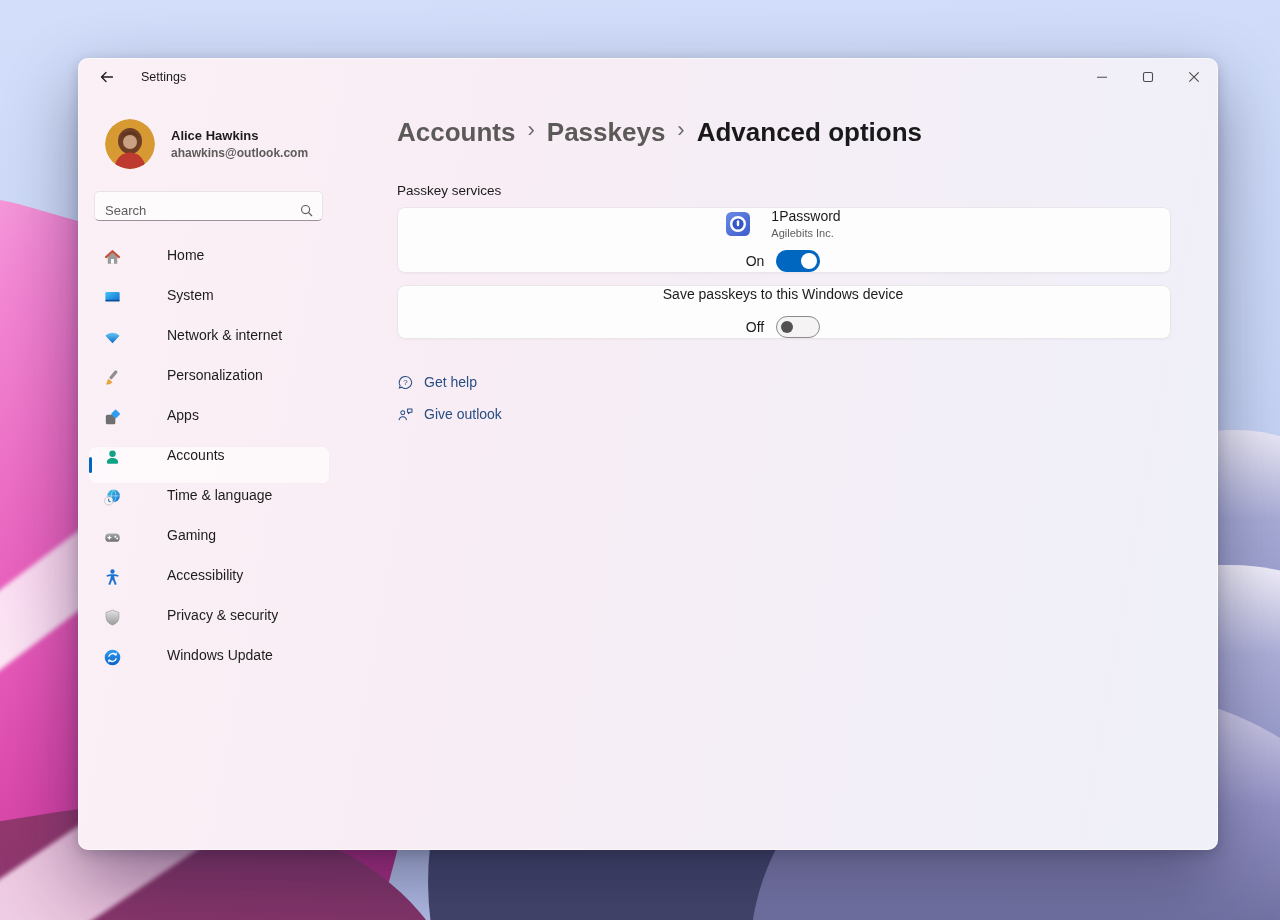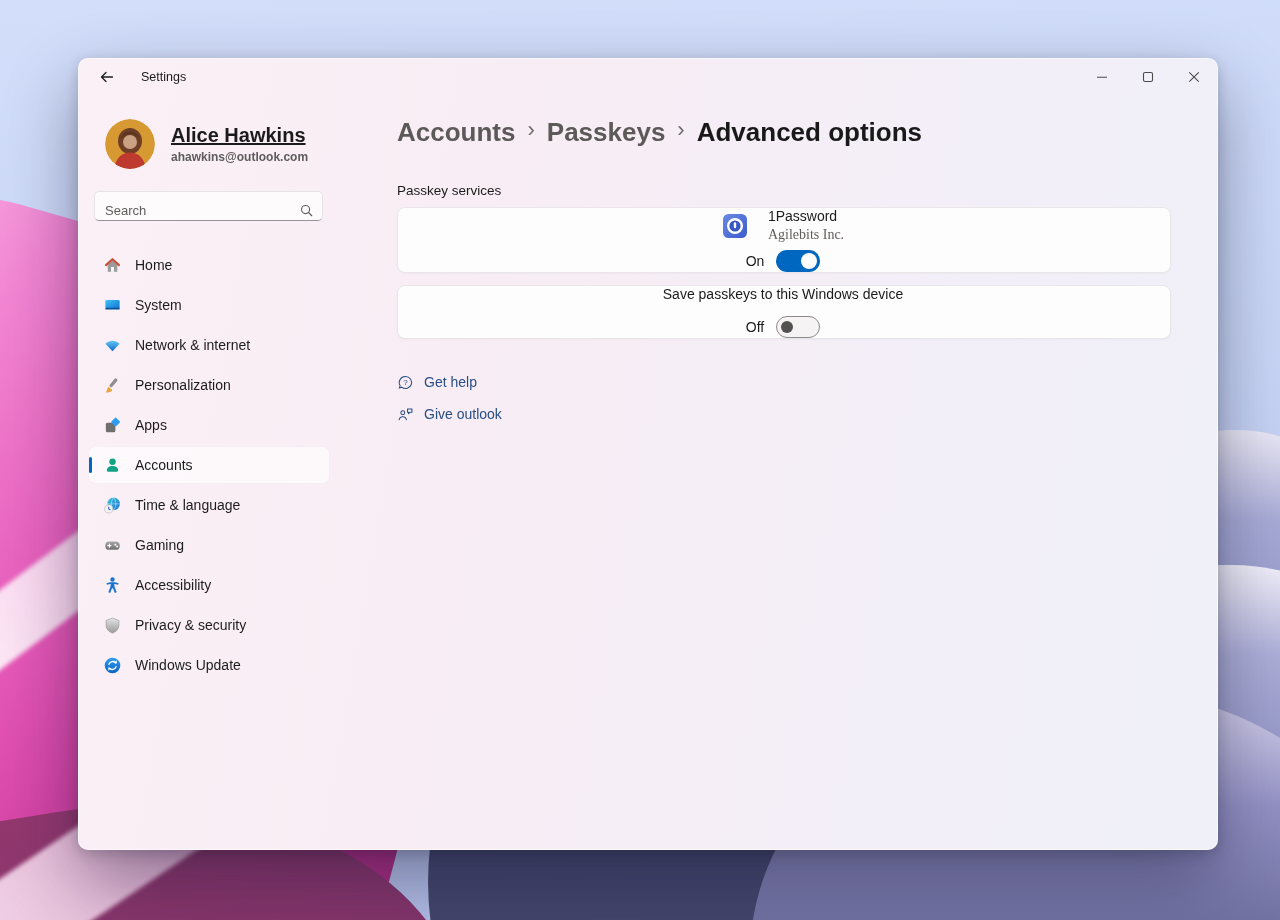--- a/index.html
+++ b/index.html
@@ -44,33 +44,33 @@
   .win-title { margin-left:18px; font-size:12.5px; color:#1b1b1b; }
   .win-controls { margin-left:auto; display:flex; height:36px; }
   .win-controls button { width:46px; height:36px; border:none; background:transparent;
     display:flex; align-items:center; justify-content:center; cursor:pointer; }
 
   
   .sidebar { position:absolute; left:0; top:36px; width:318px; bottom:0; }
   .profile { display:flex; align-items:center; margin:24px 0 0 26px; cursor:pointer; }
   .avatar { width:50px; height:50px; border-radius:50%; overflow:hidden; flex:0 0 50px; }
   .profile-text { margin-left:16px; }
-  .profile-name { font-size:20px; font-weight:700; color:#1b1b1b;text-decoration:underline; }
+  .profile-name { font-size:13px; font-weight:700; color:#1b1b1b; }
   .profile-email { font-size:12px; color:#5e5c5a; margin-top:3px;font-weight:bold; }
 
   .searchbox { margin:22px 0 0 15px; width:229px; height:30px; background:#fdfbfc;
     border:1px solid #e7e2e5; border-bottom:1px solid #999399; border-radius:5px;
     display:flex; align-items:center; padding:9px 8px 0 10px; }
   .searchbox input { flex:1; border:none; background:transparent; outline:none;
     font-size:13px; color:#1b1b1b; font-family:"Liberation Sans",sans-serif; }
   .searchbox input::placeholder { color:#5f5d5b; }
 
   .nav { margin-top:26px; padding:0 10px; }
-  .nav-item { position:relative; display:flex; align-items:center; height:36px; margin-bottom:4px;
-    padding-left:13px; border-radius:6px; cursor:pointer; width:240px; }
+  .nav-item { position:relative; display:flex; height:36px; margin-bottom:4px;
+    padding-left:13px; border-radius:6px; cursor:pointer; width:240px;gap:32px; }
   .nav-item.selected { background:rgba(255,255,255,.62); box-shadow:0 0 1px rgba(0,0,0,.08); }
   .nav-indicator { display:none; position:absolute; left:0; top:10px; width:3px; height:16px;
     border-radius:2px; background:#0067C0; }
   .nav-item.selected .nav-indicator { display:block; }
   .nav-icon { width:20px; height:20px; display:flex; align-items:center; justify-content:center; }
   .nav-icon svg { width:19px; height:19px; }
   .nav-label { margin-left:13px; font-size:14px; color:#1c1c1c; }
 
   
   .content { position:absolute; left:318px; top:36px; right:46px; bottom:0; }
@@ -84,21 +84,21 @@
 
   .card { margin-top:9px; background:#fefdfd; border:1px solid #eae5e8; border-radius:8px;
     display:flex; align-items:center; justify-content:space-between;
     padding:0 18px 0 16px; box-shadow:0 1px 2px rgba(0,0,0,.03);flex-direction:column; }
   .card.first { height:66px; }
   .card.slim { height:54px; margin-top:12px; }
   .card-left { display:flex; align-items:center; }
   .onepw-icon { width:26px; height:26px; }
   .card-text { margin-left:20px; }
   .card-title { font-size:14px; color:#1b1b1b; }
-  .card-sub { font-size:14px; color:#605e5c; margin-top:3px;font-family:Liberation Serif, serif; }
+  .card-sub { font-size:11px; color:#605e5c; margin-top:3px; }
 
   .toggle-wrap { display:flex; align-items:center; }
   .toggle-state { font-size:14px; color:#1b1b1b; margin-right:12px; }
   .toggle { position:relative; width:44px; height:22px; border-radius:11px; cursor:pointer; }
   .toggle.on { background:#0067C0; }
   .toggle.on .knob { position:absolute; right:3px; top:3px; width:16px; height:16px;
     border-radius:50%; background:#ffffff; }
   .toggle.off { background:#f6f3f5; border:1px solid #8c8a8c; }
   .toggle.off .knob { position:absolute; left:4px; top:4px; width:12px; height:12px;
     border-radius:50%; background:#545250; }

